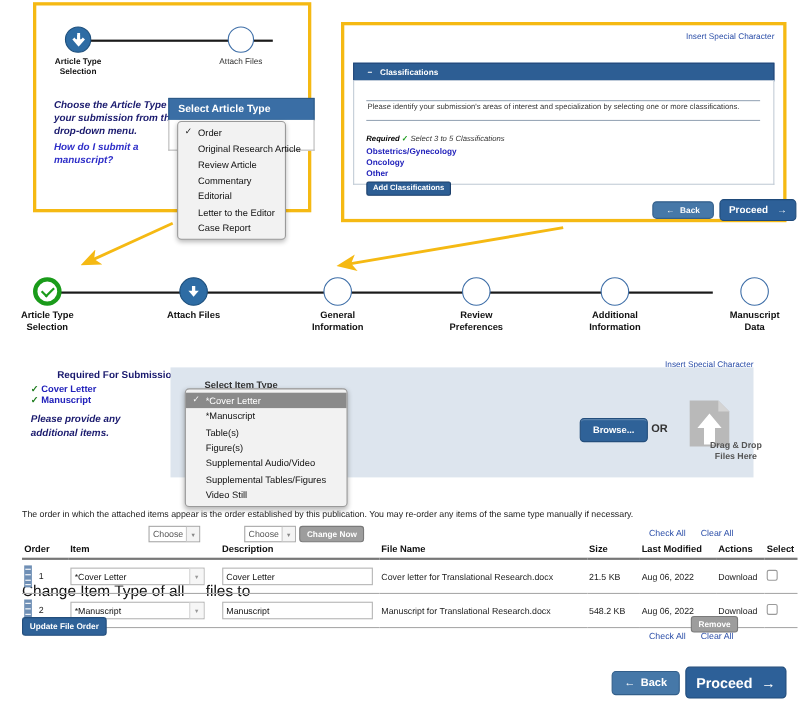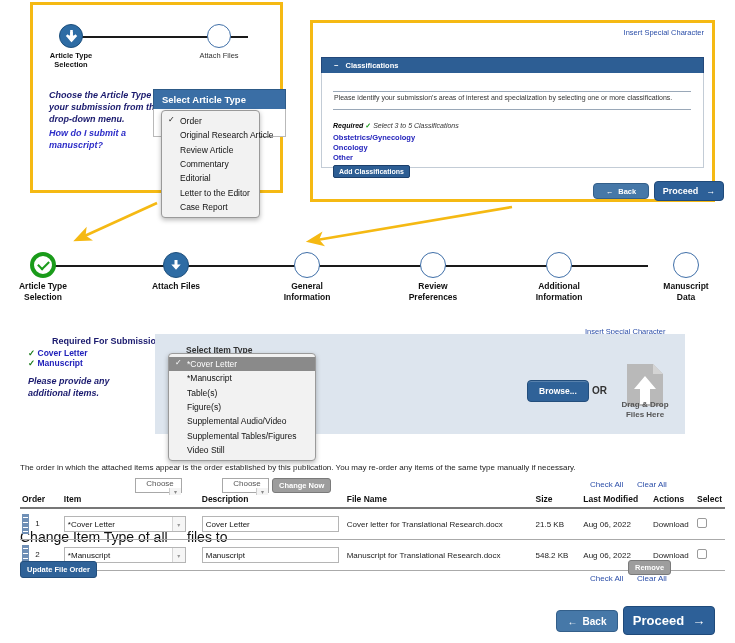--- a/index.html
+++ b/index.html
@@ -110,21 +110,21 @@
   }
   .popup .opt.sel {
     background:#8a8a8a; color:#fff;
   }
   .popup .opt .tick {
     position:absolute; left:6px; top:0px; font-size:8px;
   }
 
   
   .insert-link {
-    position:absolute; font-size:7.5px; color:#2b4ea8; text-align:left;
+    position:absolute; font-size:7.5px; color:#2b4ea8; text-align:right;
   }
   .accordion-closed {
     position:absolute;
     background:#dde4ec; border:1px solid #c3ccd6;
     color:#2e5c8a; font-size:7.5px; font-weight:bold;
     padding:3px 6px;
   }
   .accordion-open-hdr {
     position:absolute;
     background:#2d5e94; border:1px solid #23487a;
@@ -203,21 +203,20 @@
   .note-text {
     position:absolute; font-size:8px; color:#222;
   }
   .chg-label { position:absolute; font-size:14px; font-weight:normal; color:#111;margin-top:48px; }
   .mini-select {
     position:absolute;
     border:1px solid #a8a8a8; background:#fff;
     font-size:8px; color:#555;
     height:15px; display:flex; align-items:center;
     padding-left:3px;
-    flex-direction:column;
   }
   .mini-select .arw {
     margin-left:auto; width:12px; text-align:center;
     color:#888; font-size:6px;
     border-left:1px solid #ccc; height:100%;
     display:flex; align-items:center; justify-content:center;
     background:#f4f4f4;
   }
   .gray-btn {
     position:absolute;
@@ -435,21 +434,21 @@
   </div>
 
   <div class="browse-btn" style="left:527px; top:380px;">Browse...</div>
   <div class="or-text" style="left:592px; top:385px;">OR</div>
 
   <svg style="position:absolute; left:623px; top:362px;" width="44" height="46" viewBox="0 0 44 46">
     <path d="M4 2 H30 L40 12 V44 H4 Z" fill="#b9b9b9"></path>
     <path d="M30 2 L40 12 H30 Z" fill="#d4d4d4"></path>
     <path d="M22 14 L33 27 H27 V42 H17 V27 H11 Z" fill="#ffffff"></path>
   </svg>
-  <div class="dnd-text" style="left:610px; top:400px; width:70px;">
+  <div class="dnd-text" style="left:634px; top:400px; width:70px;">
     <span>Drag &amp; Drop</span><br>
     <span>Files Here</span>
   </div>
 
   <div class="note-text" style="left:20px; top:463px; width:700px;">The order in which the attached items appear is the order established by this publication. You may re-order any items of the same type manually if necessary.</div>
 
   <div class="chg-label" style="left:20px; top:481px;">Change Item Type of all</div>
   <div class="mini-select" style="left:135px; top:478px; width:47px;">
     <span>Choose</span>
       <span class="arw">▾</span>

